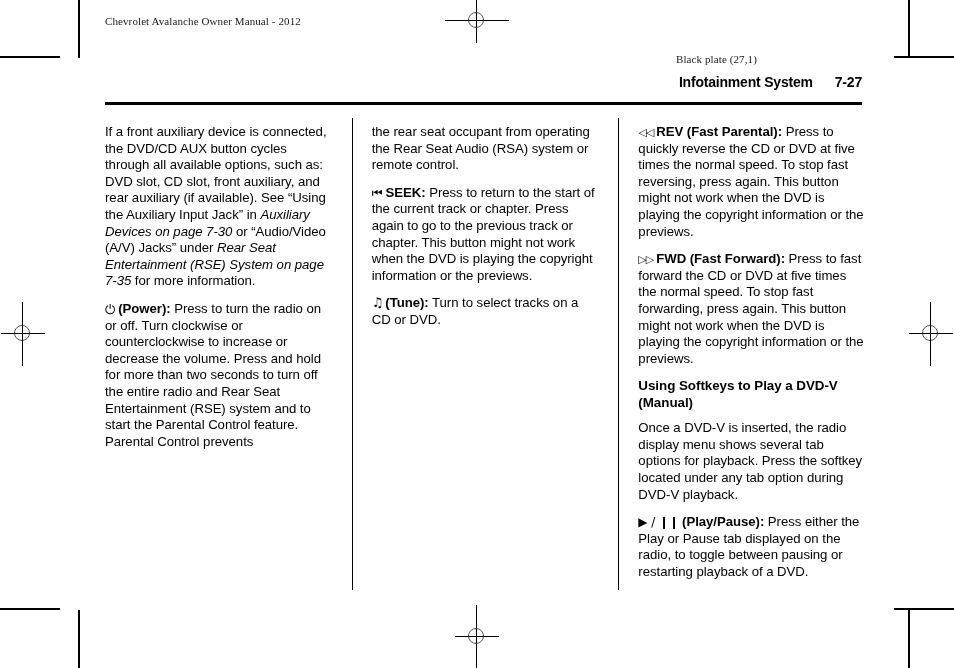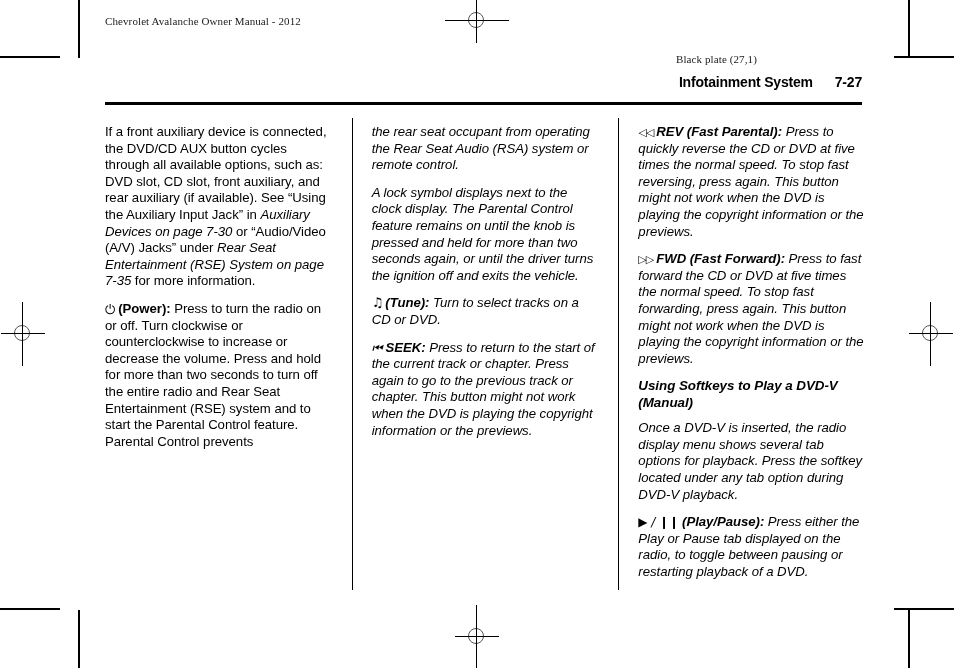--- a/index.html
+++ b/index.html
@@ -98,21 +98,21 @@
     top: 124px;
     width: 760px;
     height: 470px;
     display: flex;
     gap: 0;
   }
   .col {
     width: 240px;
     position: relative;
   }
-  .col + .col { padding-left: 20px; margin-left: 20px; font-style: italic; }
+  .col + .col { padding-left: 20px; margin-left: 20px; }
   .col-rule {
     position: absolute;
     left: 0;
     top: -6px;
     width: 1px;
     height: 472px;
     background: #000;
   }
 
   p.body {
@@ -193,23 +193,22 @@
 <div class="head-rule"></div>
 
 <div class="columns" id="columns">
     <div class="col">
       <p class="body"><span>If a front auxiliary device is connected, the DVD/CD AUX button cycles through all available options, such as: DVD slot, CD slot, front auxiliary, and rear auxiliary (if available). See “Using the Auxiliary Input Jack” in </span><span class="it">Auxiliary Devices on page 7-30</span><span> or “Audio/Video (A/V) Jacks” under </span><span class="it">Rear Seat Entertainment (RSE) System on page 7-35</span><span> for more information.</span></p>
       <p class="body"><span class="glyph glyph-power">⏻</span><span class="sp"></span><span class="bd">(Power):</span><span>  Press to turn the radio on or off. Turn clockwise or counterclockwise to increase or decrease the volume. Press and hold for more than two seconds to turn off the entire radio and Rear Seat Entertainment (RSE) system and to start the Parental Control feature. Parental Control prevents</span></p>
     </div>
     <div class="col">
       <div class="col-rule"></div>
       <p class="body"><span>the rear seat occupant from operating the Rear Seat Audio (RSA) system or remote control.</span></p>
-      <p class="body"><span>A lock symbol displays next to the clock display. The Parental Control feature remains on until the knob is pressed and held for more than two seconds again, or until the driver turns the ignition off and exits the vehicle.</span></p>
+      <p class="body"><span class="glyph glyph-prev">⏮</span><span class="sp"></span><span class="bd">SEEK:</span><span>  Press to return to the start of the current track or chapter. Press again to go to the previous track or chapter. This button might not work when the DVD is playing the copyright information or the previews.</span></p>
       <p class="body"><span class="glyph glyph-note">♫</span><span class="sp"></span><span class="bd">(Tune):</span><span>  Turn to select tracks on a CD or DVD.</span></p>
-      <p class="body"><span class="glyph glyph-prev">⏮</span><span class="sp"></span><span class="bd">SEEK:</span><span>  Press to return to the start of the current track or chapter. Press again to go to the previous track or chapter. This button might not work when the DVD is playing the copyright information or the previews.</span></p>
     </div>
     <div class="col">
       <div class="col-rule"></div>
       <p class="body"><span class="glyph glyph-rev">◁◁</span><span class="sp"></span><span class="bd">REV (Fast Parental):</span><span>  Press to quickly reverse the CD or DVD at five times the normal speed. To stop fast reversing, press again. This button might not work when the DVD is playing the copyright information or the previews.</span></p>
       <p class="body"><span class="glyph glyph-fwd">▷▷</span><span class="sp"></span><span class="bd">FWD (Fast Forward):</span><span>  Press to fast forward the CD or DVD at five times the normal speed. To stop fast forwarding, press again. This button might not work when the DVD is playing the copyright information or the previews.</span></p>
       <h3 class="subhead">Using Softkeys to Play a DVD-V (Manual)</h3>
       <p class="body"><span>Once a DVD-V is inserted, the radio display menu shows several tab options for playback. Press the softkey located under any tab option during DVD-V playback.</span></p>
       <p class="body"><span class="glyph glyph-play">▶ / ❙❙</span><span class="sp"></span><span class="bd">(Play/Pause):</span><span>  Press either the Play or Pause tab displayed on the radio, to toggle between pausing or restarting playback of a DVD.</span></p>
     </div>
   </div>

